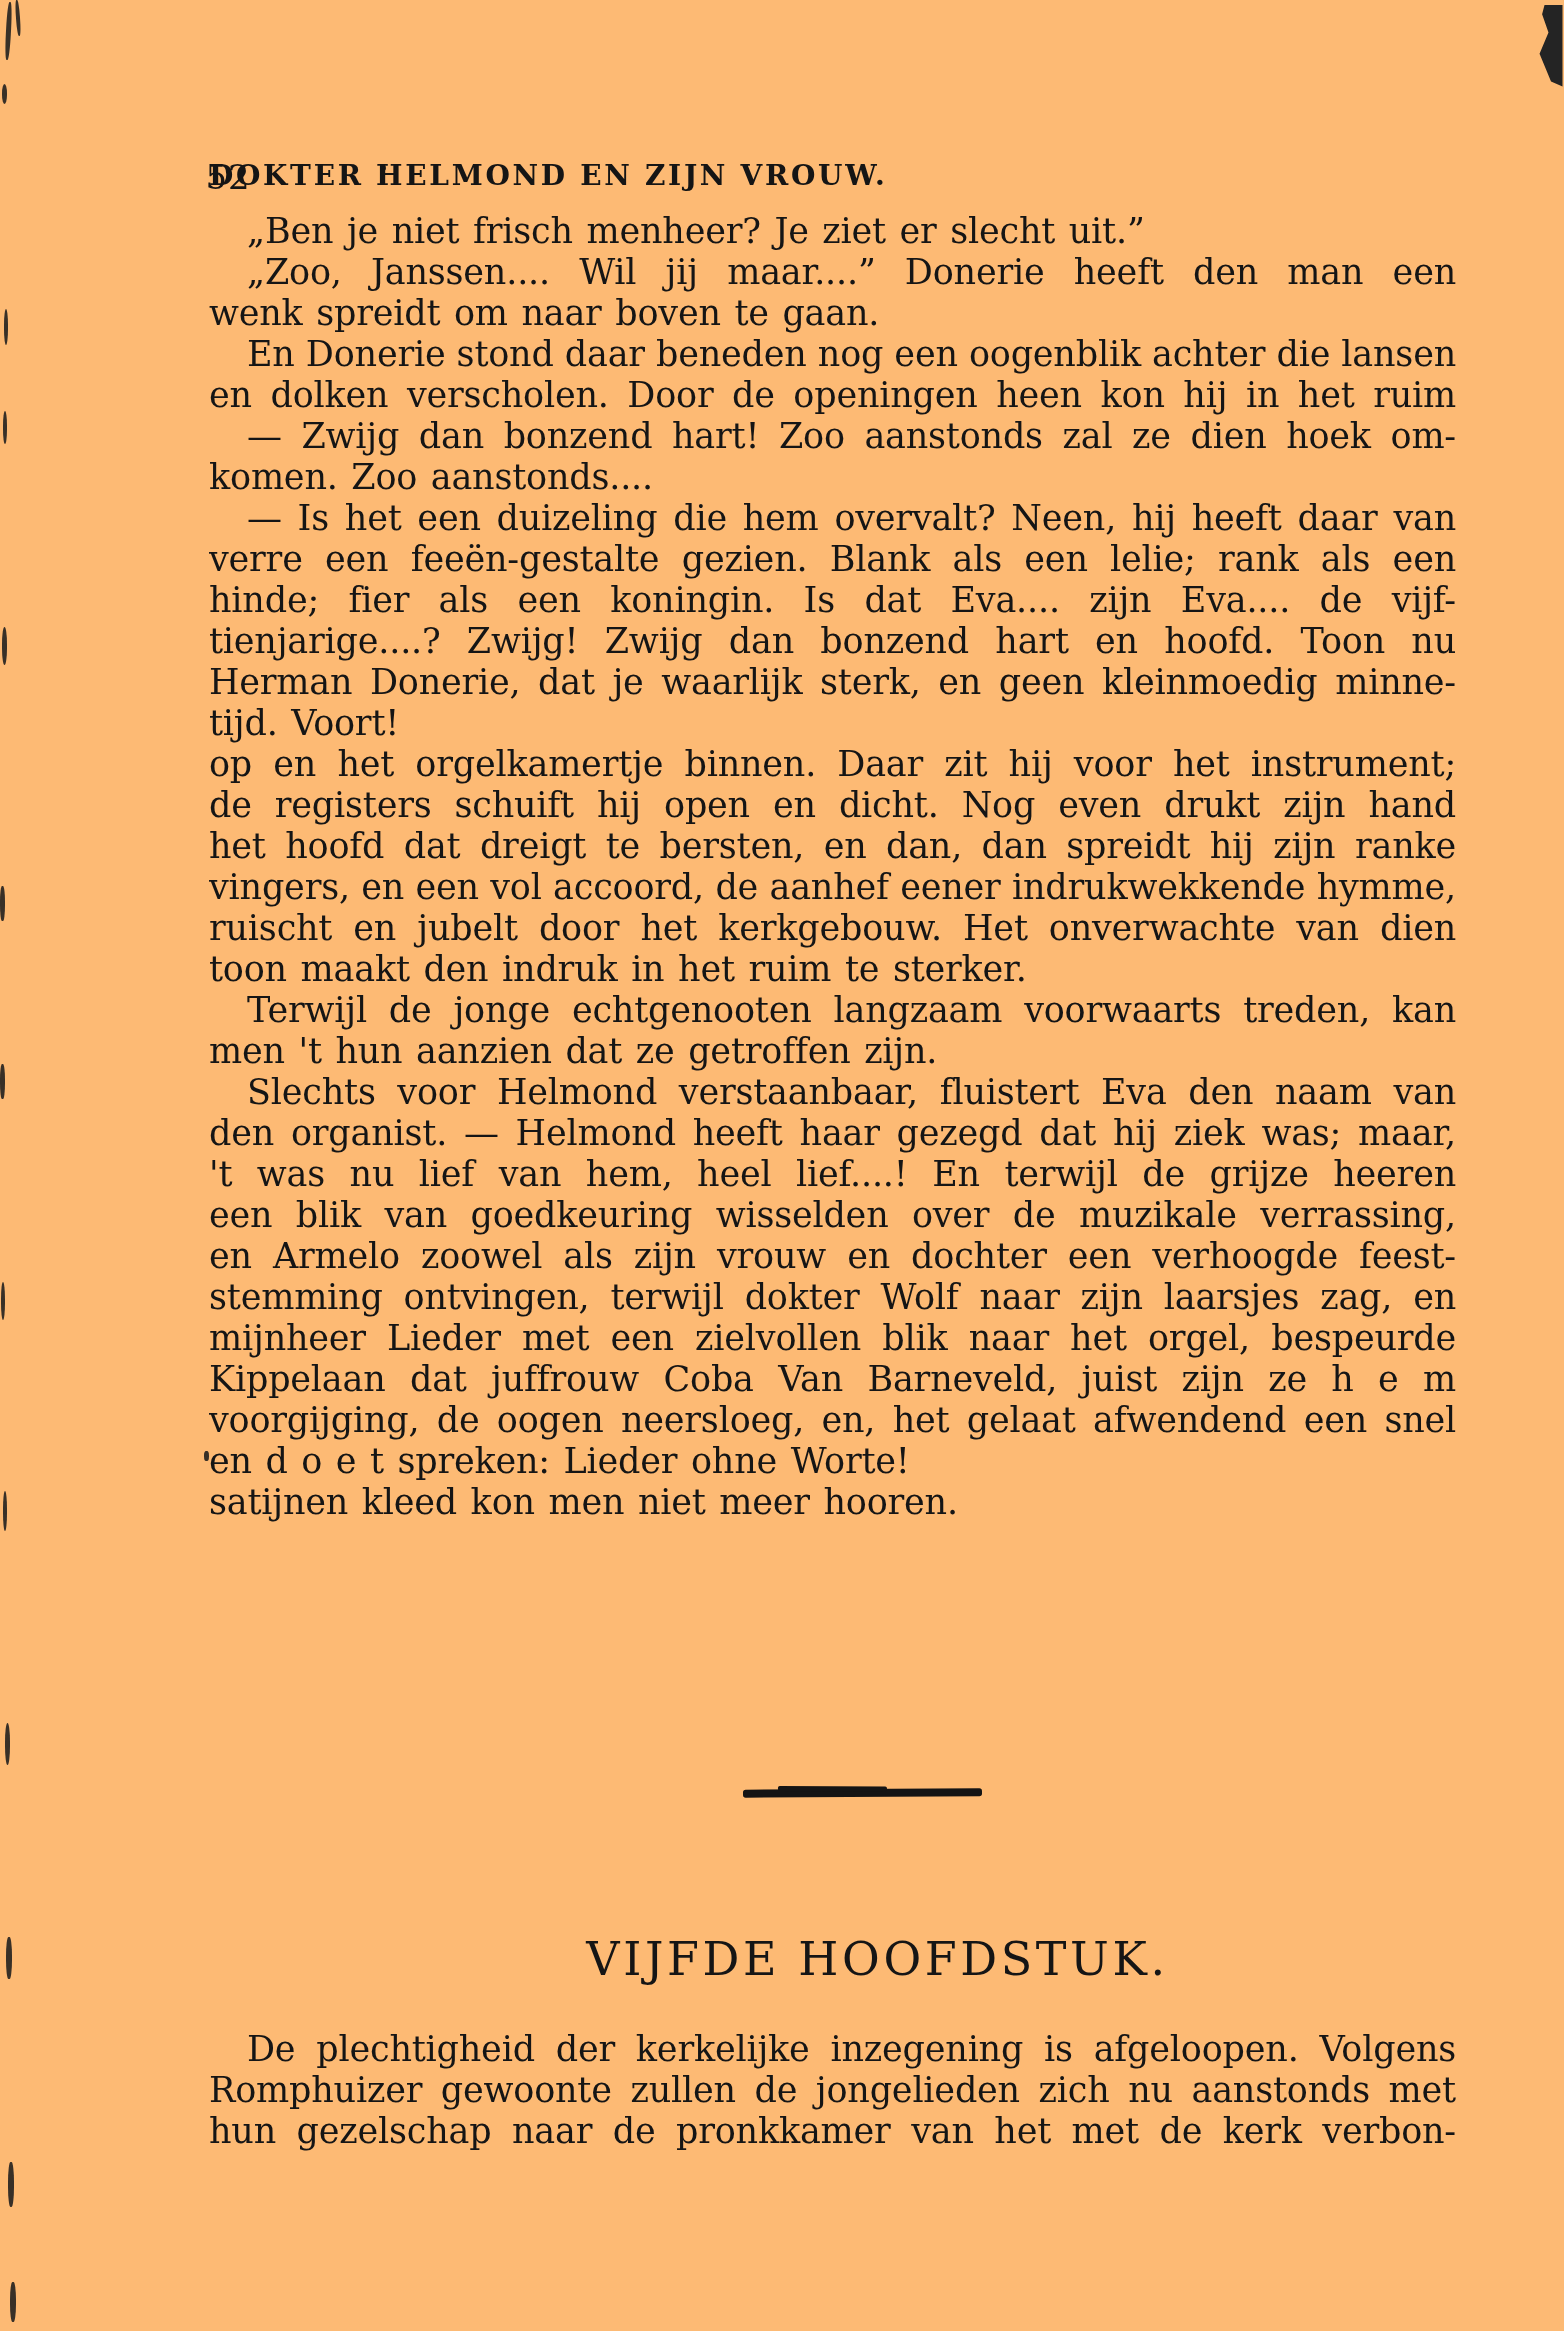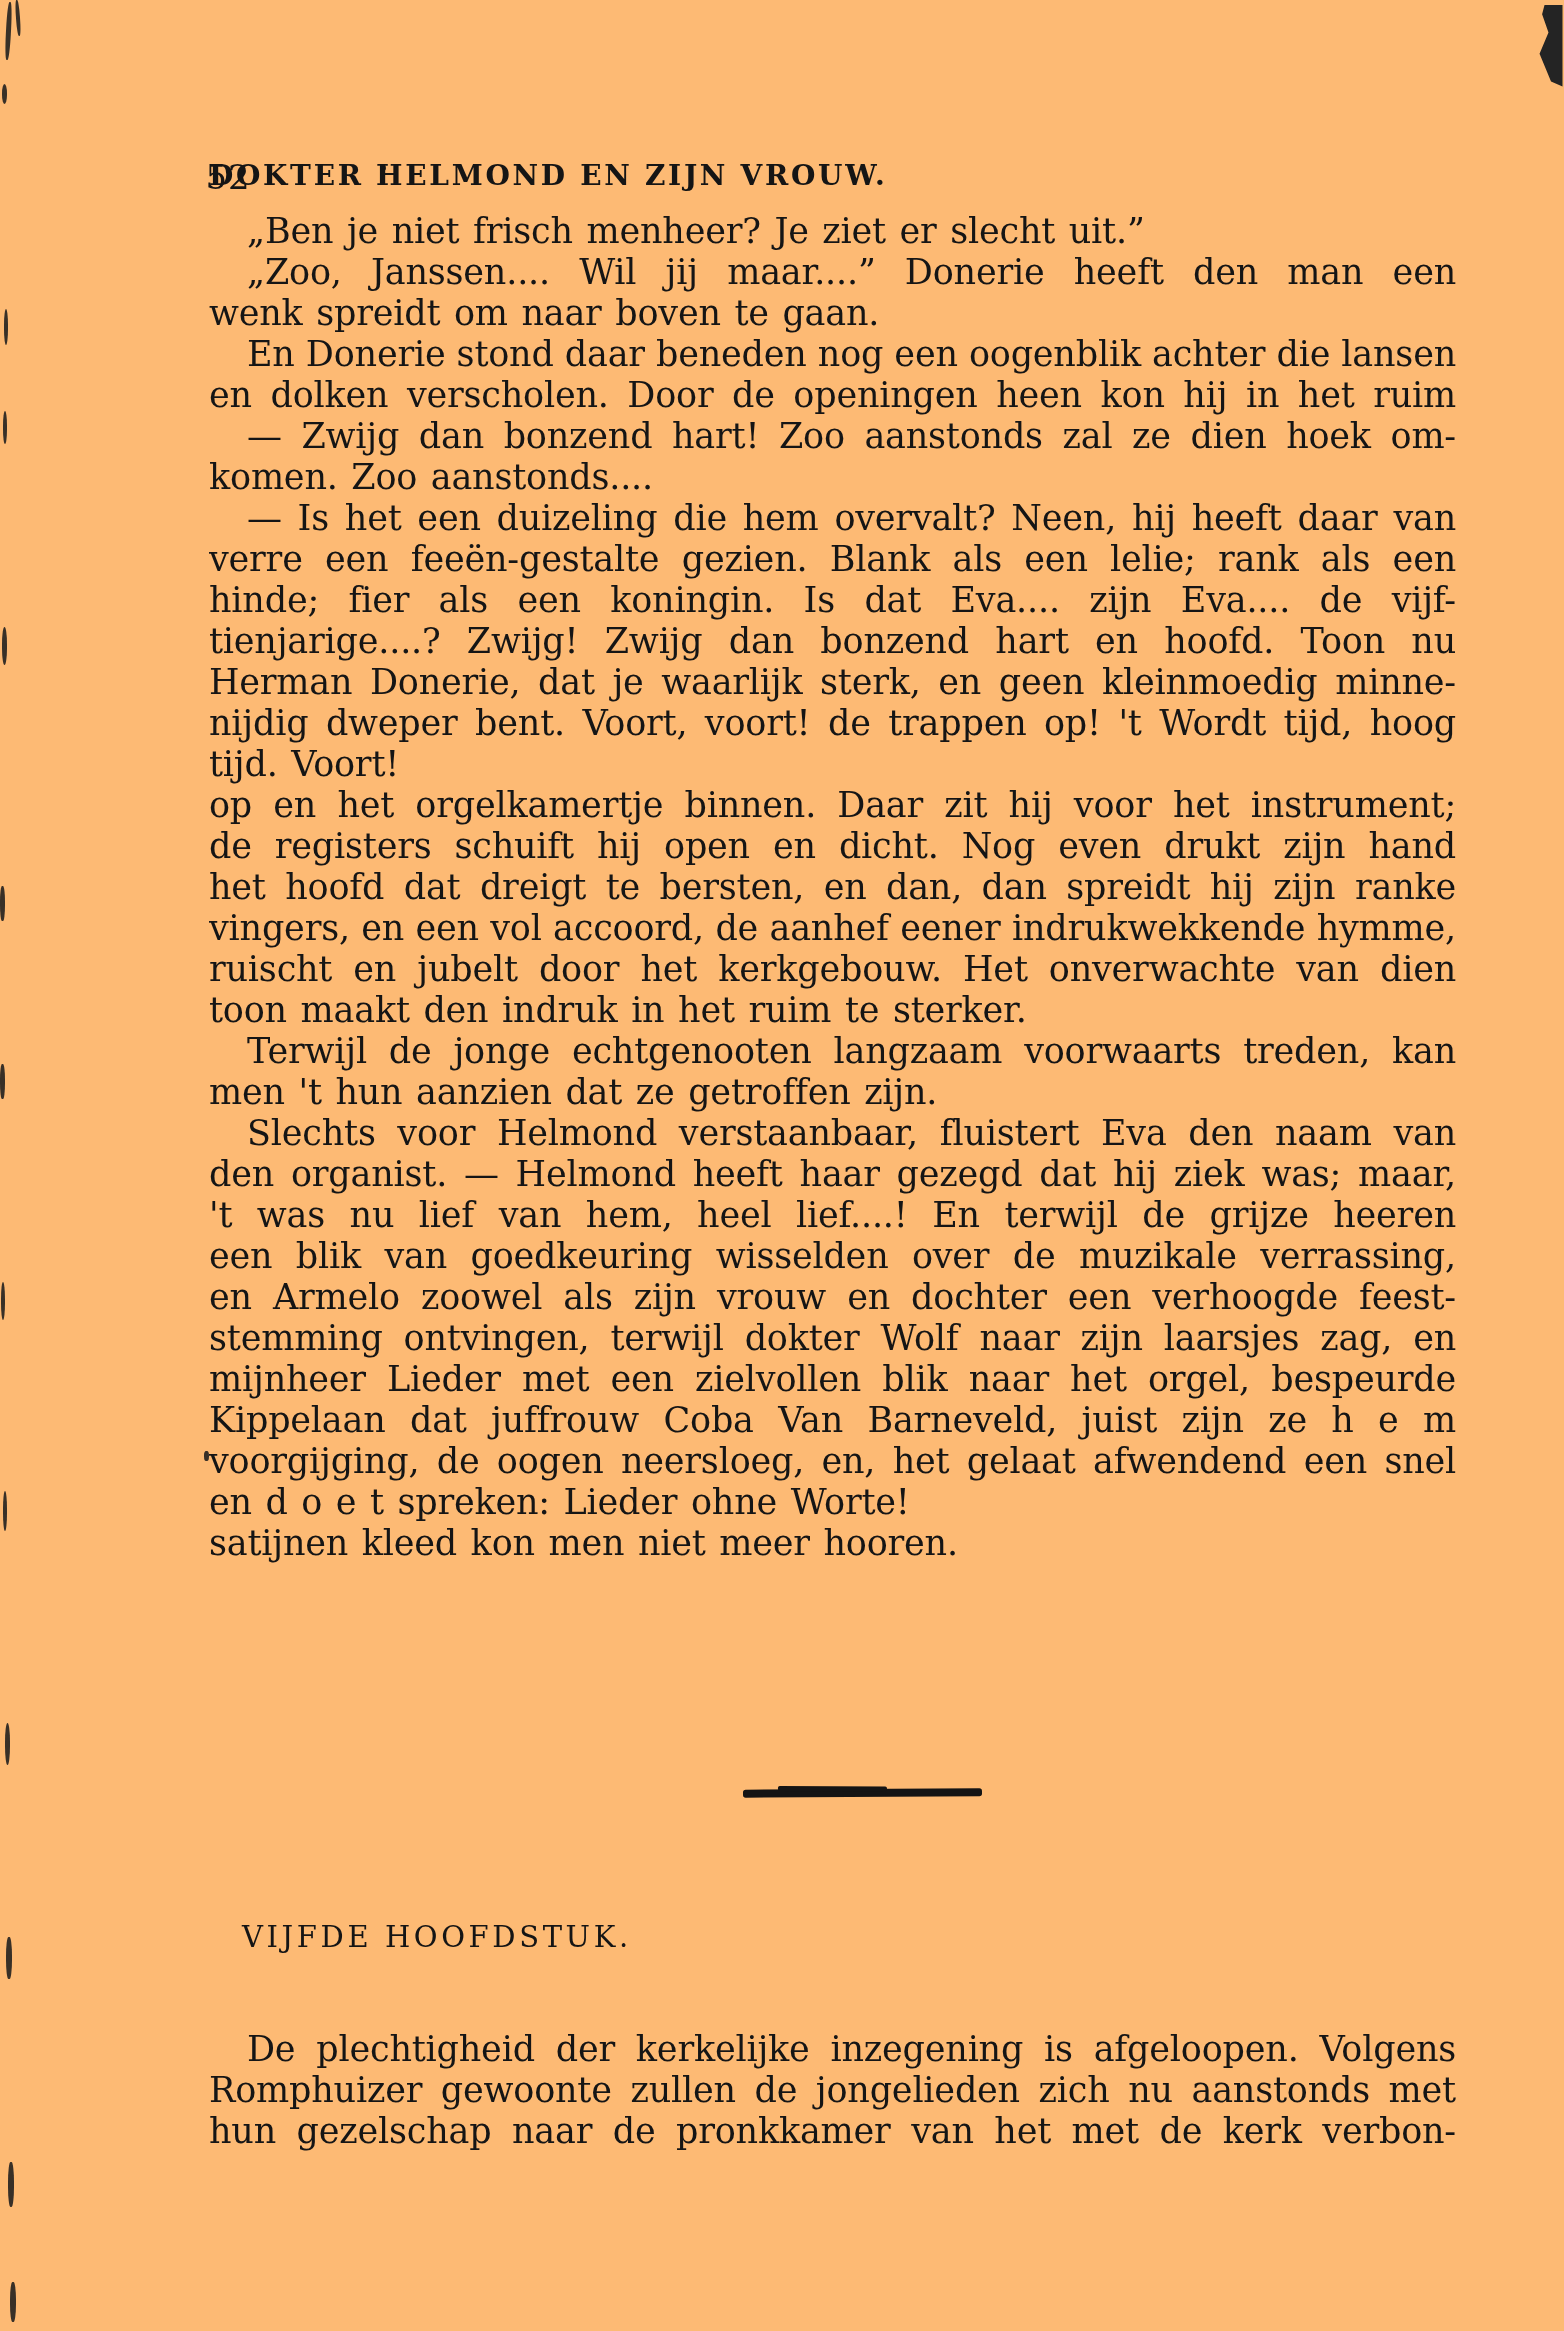--- a/index.html
+++ b/index.html
@@ -38,22 +38,22 @@
   .rule{
     position:absolute;top:1789px;left:743px;width:239px;height:8.2px;
     background:#141414;border-radius:2.7px;transform:rotate(-0.35deg);
   }
   .rule::after{
     content:"";position:absolute;left:35px;top:-2.7px;width:109px;height:4.5px;
     background:#141414;border-radius:1.8px;transform:rotate(0.6deg);
   }
   
   .chapter-heading{
-    position:absolute;top:1920px;left:209px;width:1247px;margin:0;
-    text-align:left;font-size:29px;font-weight:400;letter-spacing:3.6px;
+    position:absolute;top:1920px;left:209px;width:1247px;margin:12px;
+    text-align:center;font-size:46px;font-weight:400;letter-spacing:3.6px;
     transform:translateX(33px);
   }
   
   .em{position:absolute;background:#1c1c1c;border-radius:45%;opacity:.88;}
   .corner-blot{
     position:absolute;left:1537px;top:4.5px;width:25.5px;height:82px;
     background:#242424;
     clip-path:polygon(30% 0, 100% 0, 100% 100%, 55% 94%, 10% 60%, 45% 34%, 20% 12%);
   }
 </style>
@@ -93,21 +93,20 @@
       <div class="line">wenk spreidt om naar boven te gaan.</div>
       <div class="line indent just">En Donerie stond daar beneden nog een oogenblik achter die lansen</div>
       <div class="line just">en dolken verscholen. Door de openingen heen kon hij in het ruim zien.</div>
       <div class="line indent just">— Zwijg dan bonzend hart! Zoo aanstonds zal ze dien hoek om-</div>
       <div class="line">komen. Zoo aanstonds....</div>
       <div class="line indent just">— Is het een duizeling die hem overvalt? Neen, hij heeft daar van</div>
       <div class="line just">verre een feeën-gestalte gezien. Blank als een lelie; rank als een</div>
       <div class="line just">hinde; fier als een koningin. Is dat Eva.... zijn Eva.... de vijf-</div>
       <div class="line just">tienjarige....? Zwijg! Zwijg dan bonzend hart en hoofd. Toon nu</div>
       <div class="line just">Herman Donerie, dat je waarlijk sterk, en geen kleinmoedig minne-</div>
-      <div class="line just">nijdig dweper bent. Voort, voort! de trappen op! 't Wordt tijd, hoog</div>
       <div class="line">tijd. Voort!</div>
       <div class="line just">op en het orgelkamertje binnen. Daar zit hij voor het instrument;</div>
       <div class="line just">de registers schuift hij open en dicht. Nog even drukt zijn hand</div>
       <div class="line just">het hoofd dat dreigt te bersten, en dan, dan spreidt hij zijn ranke</div>
       <div class="line just">vingers, en een vol accoord, de aanhef eener indrukwekkende hymme,</div>
       <div class="line just">ruischt en jubelt door het kerkgebouw. Het onverwachte van dien</div>
       <div class="line">toon maakt den indruk in het ruim te sterker.</div>
       <div class="line indent just">Terwijl de jonge echtgenooten langzaam voorwaarts treden, kan</div>
       <div class="line">men 't hun aanzien dat ze getroffen zijn.</div>
       <div class="line indent just">Slechts voor Helmond verstaanbaar, fluistert Eva den naam van</div>

